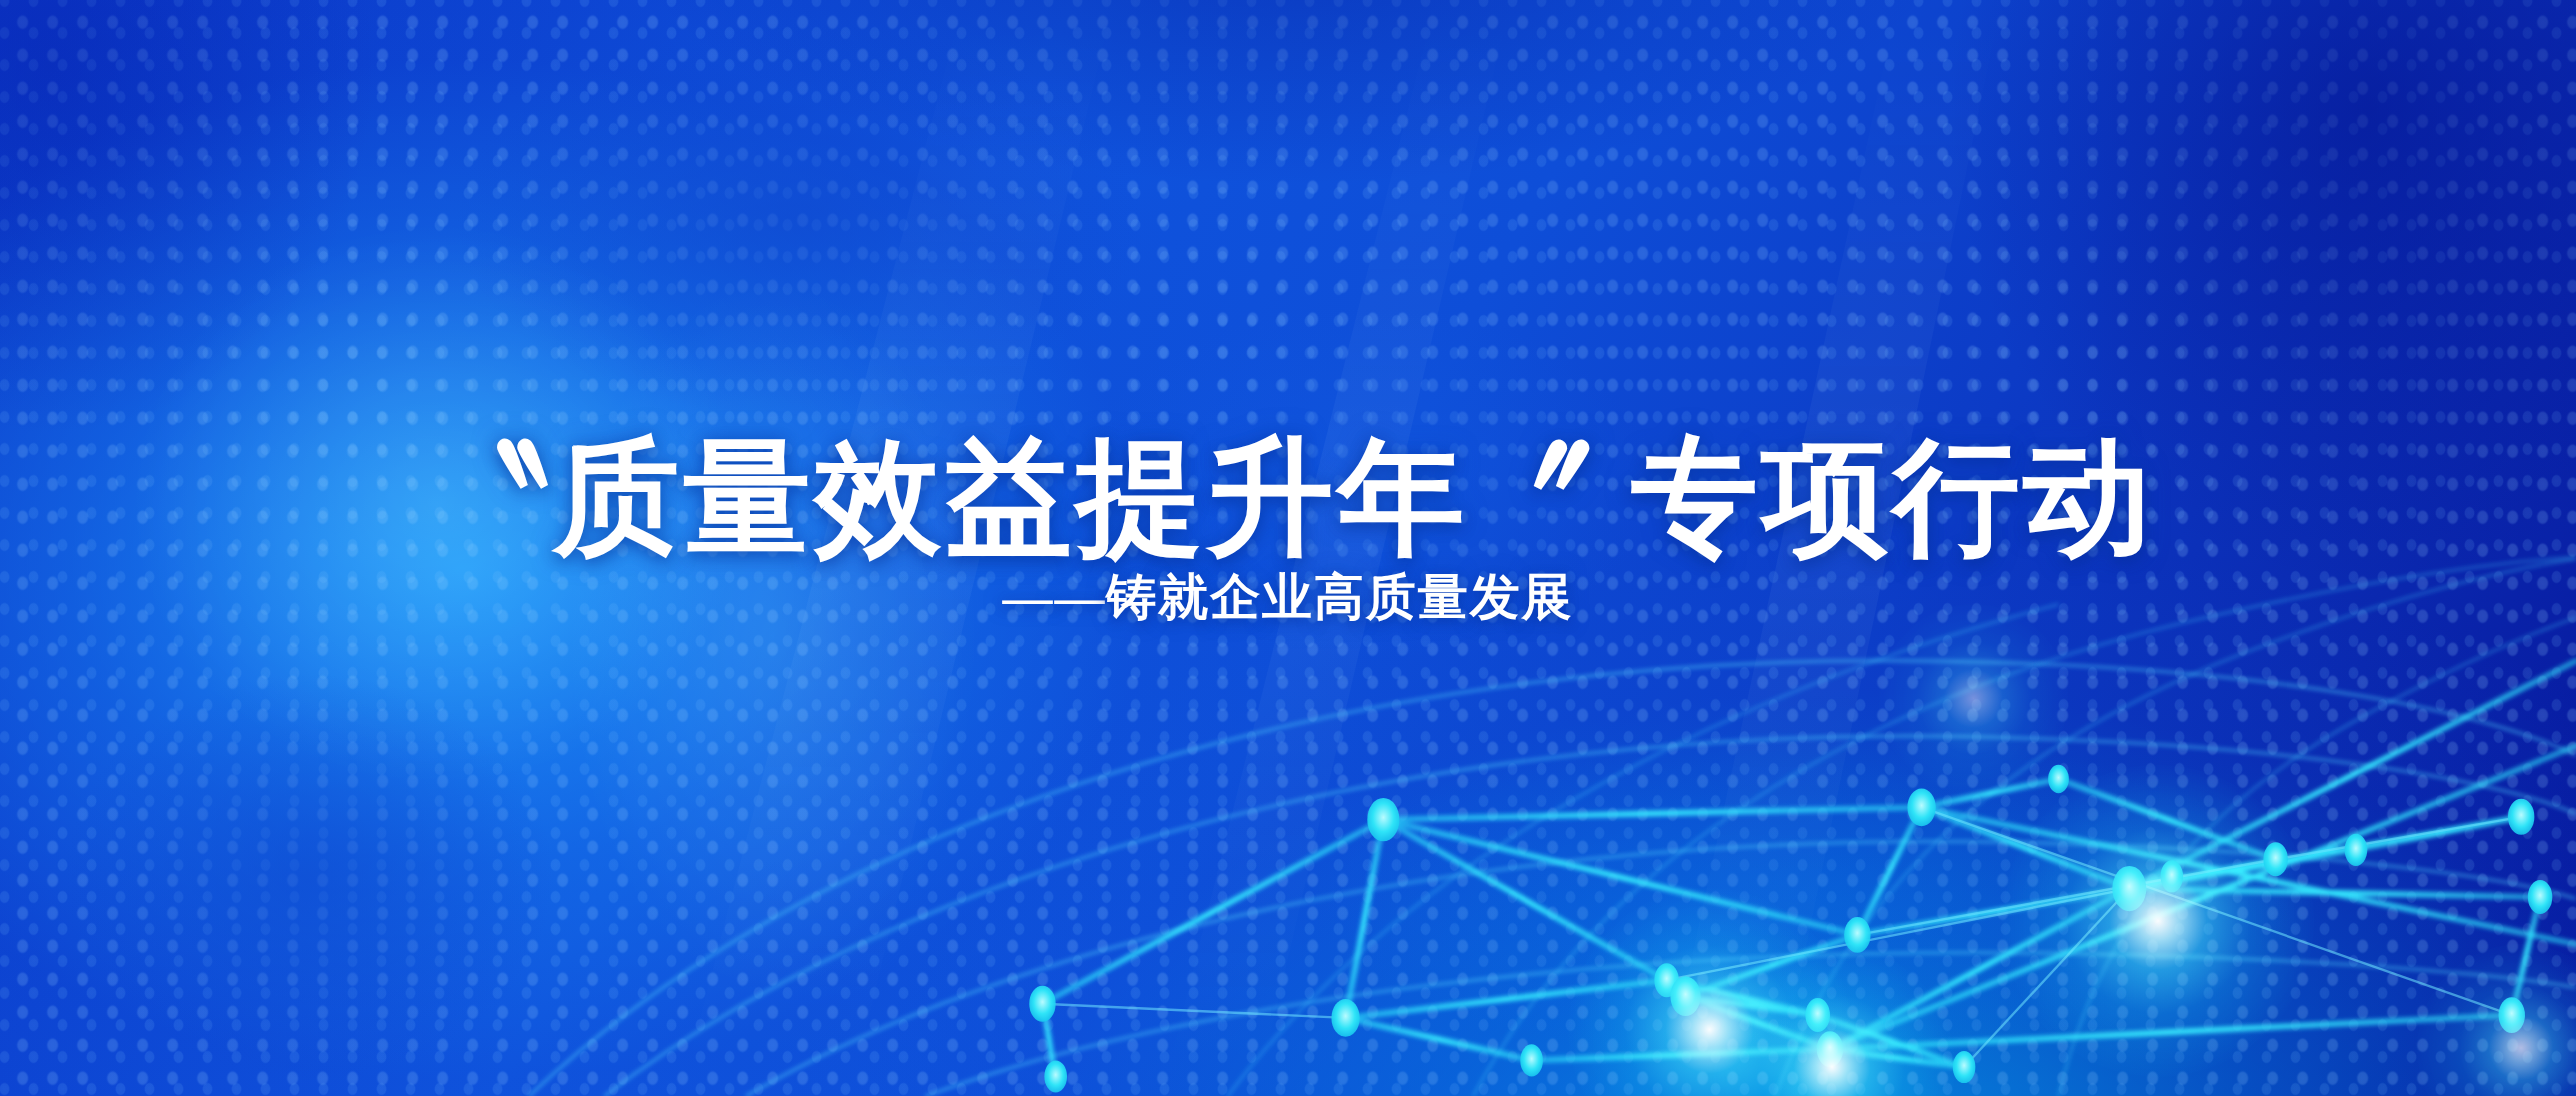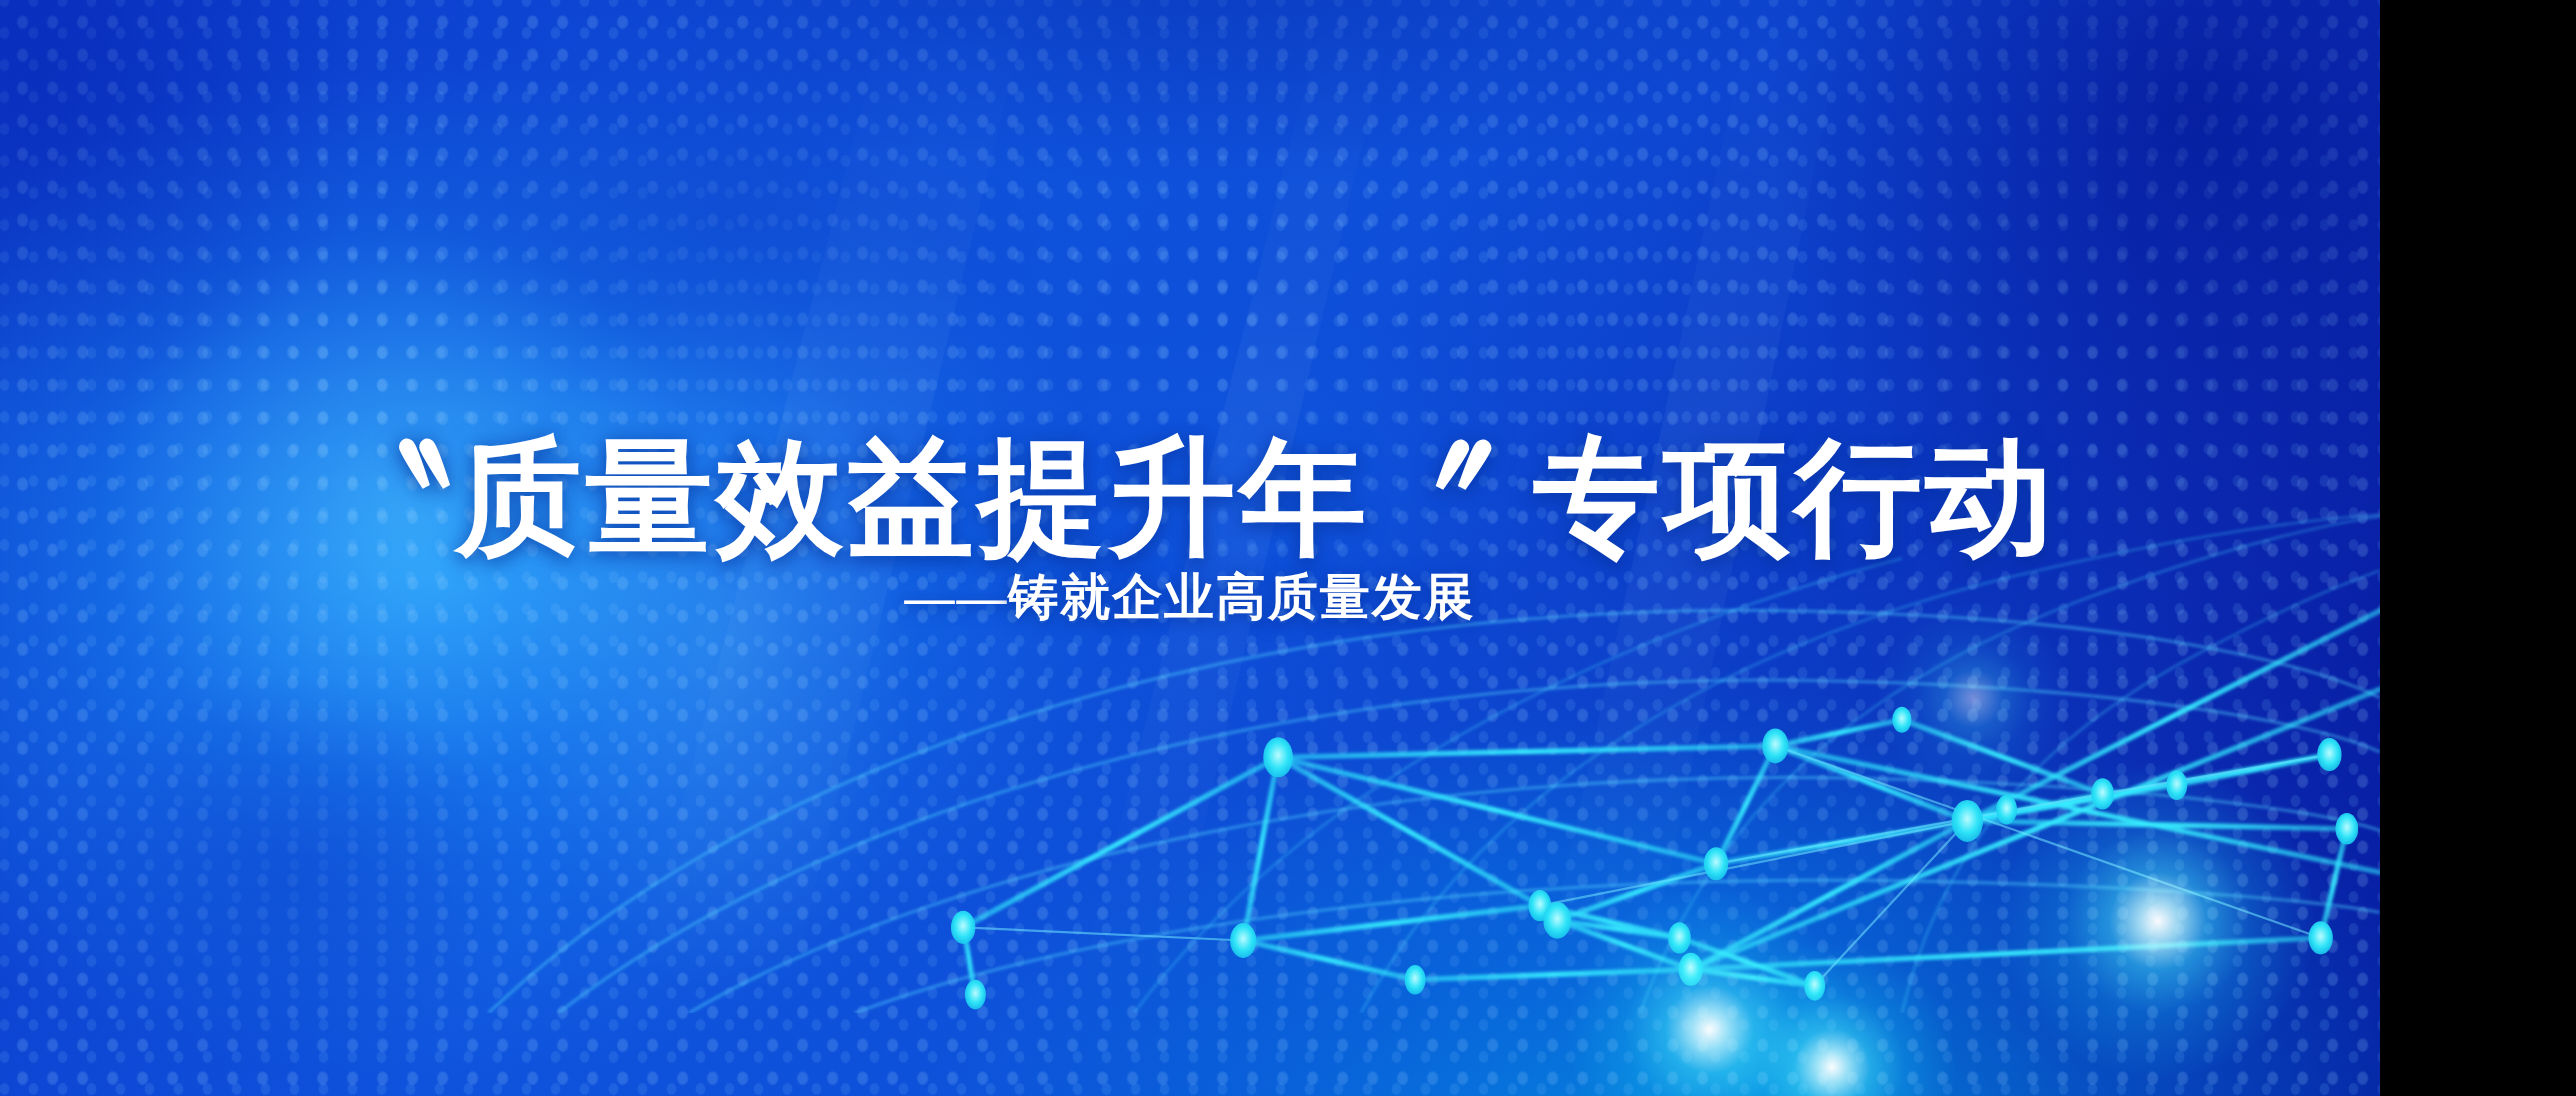--- a/index.html
+++ b/index.html
@@ -5,21 +5,21 @@
 <style>
   html, body {
     margin: 0;
     padding: 0;
     background: #000;
   }
   * { box-sizing: border-box; }
 
   .banner {
     position: relative;
-    width: 2380px;
+    width: 2576px;
     height: 1096px;
     overflow: hidden;
     font-family: "Liberation Sans", "DejaVu Sans", sans-serif;
     
     background:
       radial-gradient(ellipse 1039px 774px at 18% 52%,
           rgba(32,150,250,0.95) 0%,
           rgba(22,118,236,0.55) 38%,
           rgba(14,80,214,0.12) 66%,
           rgba(0,0,0,0) 82%),

